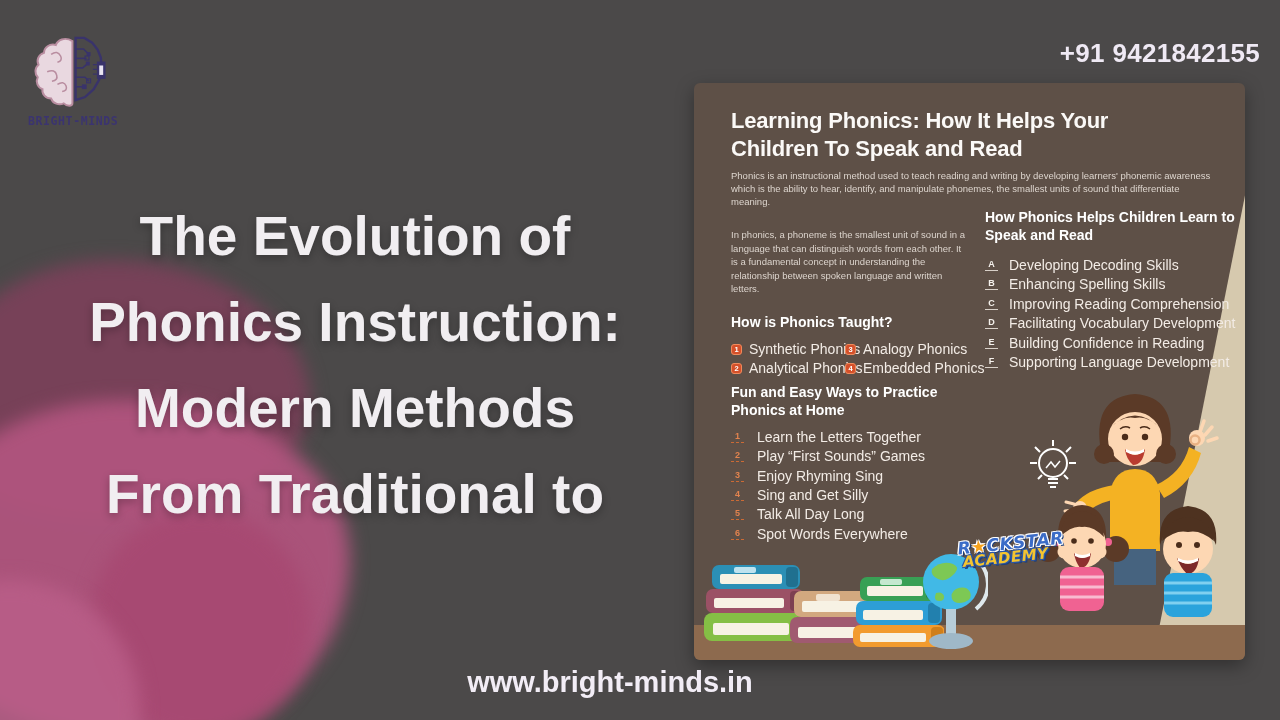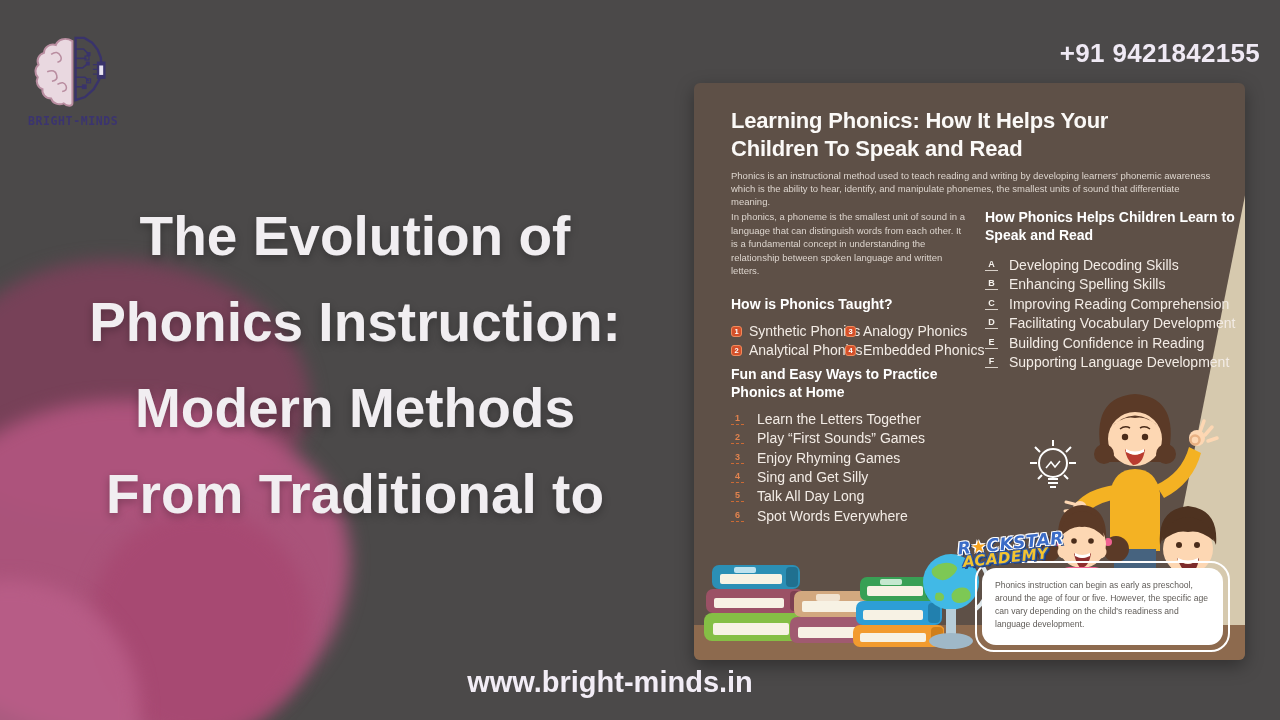--- a/index.html
+++ b/index.html
@@ -43,21 +43,21 @@
   .table-strip { position:absolute; left:0; right:0; top:542px; height:35px; background:#8d6a4e; z-index:2; }
 
   .ig-title { position:absolute; left:37px; top:24px; width:470px; z-index:3; font-size:22px;
               line-height:28px; font-weight:700; color:#fbf9f7; letter-spacing:-.2px; }
   .ig-intro { position:absolute; left:37px; top:86px; width:487px; z-index:3; font-size:9.5px;
               line-height:13px; color:#ded6cf; }
 
   .col-left  { position:absolute; left:37px; top:125px; width:252px; z-index:3; }
   .col-right { position:absolute; left:291px; top:125px; width:252px; z-index:3; }
   .sec-h { font-size:14px; line-height:18px; font-weight:700; color:#ffffff; }
-  .sec-body { margin-top:2px; width:238px; font-size:9.5px; line-height:13.5px; color:#ddd5ce; }
+  .sec-body { margin-top:20px; width:238px; font-size:9.5px; line-height:13.5px; color:#ddd5ce; }
   .mt-taught { margin-top:17px; }
   .mt-practice { margin-top:5px; width:230px; }
 
   .taught-grid { margin-top:9px; display:grid; grid-template-rows:repeat(2,19px);
                  grid-auto-flow:column; grid-auto-columns:114px; }
   .t-item { display:flex; align-items:center; gap:7px; }
   .badge { width:11px; height:11px; flex:0 0 11px; background:#d4502a; border:1px solid #f08a5c;
            border-radius:3px; color:#fff; font-size:7.5px; font-weight:700;
            display:flex; align-items:center; justify-content:center; }
   .t-label, .p-label, .h-label { font-size:14px; font-weight:400; color:#f3ece6; white-space:nowrap; }
@@ -176,21 +176,21 @@
         <div class="p-item">
           <span class="p-num">1</span>
           <span class="p-label">Learn the Letters Together</span>
         </div>
         <div class="p-item">
           <span class="p-num">2</span>
           <span class="p-label">Play “First Sounds” Games</span>
         </div>
         <div class="p-item">
           <span class="p-num">3</span>
-          <span class="p-label">Enjoy Rhyming Games</span>
+          <span class="p-label">Enjoy Rhyming Sing</span>
         </div>
         <div class="p-item">
           <span class="p-num">4</span>
           <span class="p-label">Sing and Get Silly</span>
         </div>
         <div class="p-item">
           <span class="p-num">5</span>
           <span class="p-label">Talk All Day Long</span>
         </div>
         <div class="p-item">
@@ -338,18 +338,15 @@
         <rect x="26" y="60" width="10" height="28" fill="#b7cdd9"></rect>
         <ellipse cx="31" cy="92" rx="22" ry="8" fill="#9fb8c8"></ellipse>
       </svg>
     </div>
 
     <div class="rockstar">
       <div class="rk-l1"><span>R</span><span class="star">★</span><span>CKSTAR</span></div>
       <div class="rk-l2">ACADEMY</div>
     </div>
 
-    <div class="note-box">
-      <div class="note-text">Phonics instruction can begin as early as preschool, around the age of four or five. However, the specific age can vary depending on the child's readiness and language development.</div>
-    </div>
   </div>
 
 </div>
 
 </body></html>

